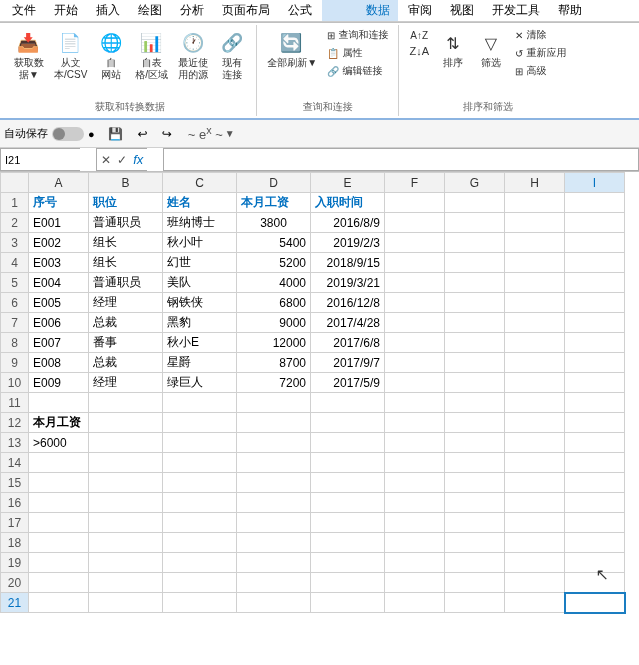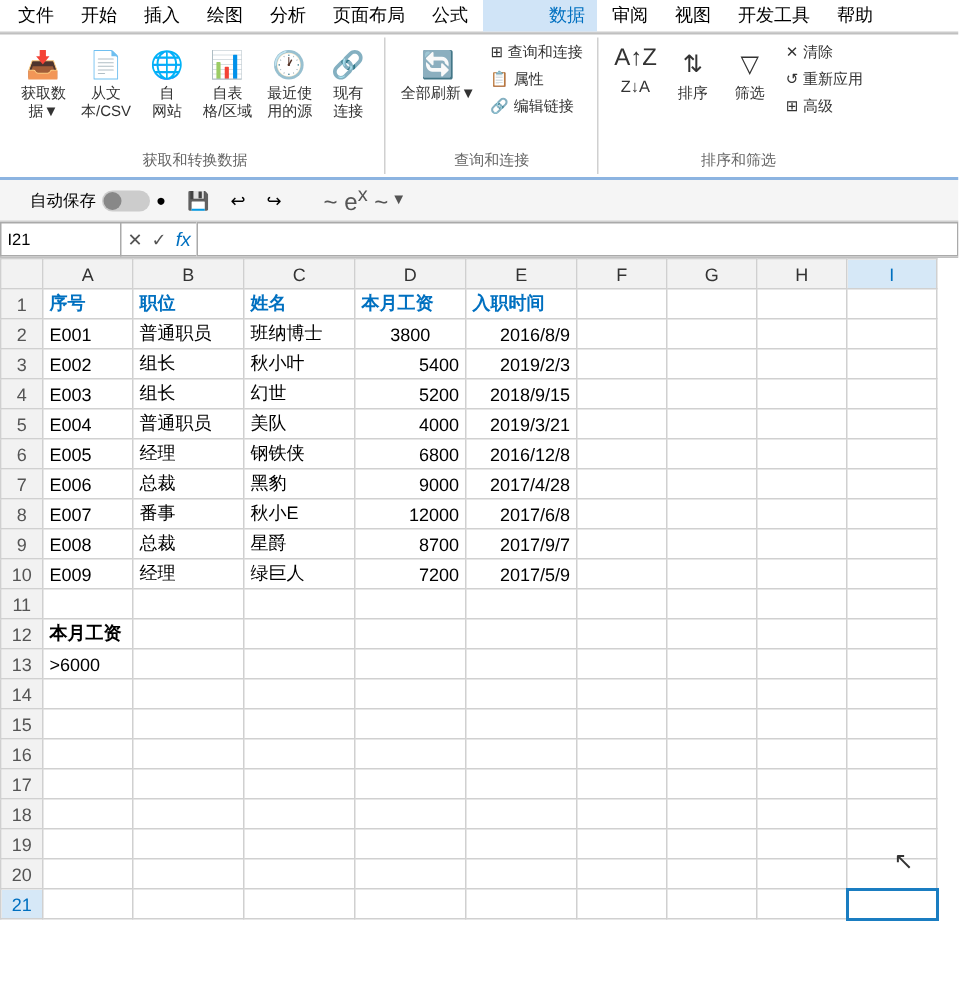--- a/index.html
+++ b/index.html
@@ -108,21 +108,21 @@
       flex: 1;
     }
 
     
     .toolbar {
       display: flex;
       align-items: center;
       height: 28px;
       background: #f5f5f5;
       border-bottom: 1px solid #d0d0d0;
-      padding: 0 20px;
+      padding: 0 4px;
       gap: 2px;
     }
     .toolbar-btn {
       padding: 2px 5px;
       cursor: pointer;
       border: 1px solid transparent;
       border-radius: 2px;
       font-size: 12px;
     }
     .autosave-area {
@@ -148,21 +148,21 @@
       position: absolute;
       top: 1px;
       left: 1px;
     }
     .formula-bar {
       display: flex;
       align-items: center;
       height: 24px;
       background: #fff;
       border-bottom: 1px solid #c0c0c0;
-      gap: 0;
+      gap: 16px;
     }
     .name-box {
       width: 80px;
       border: 1px solid #aaa;
       border-right: none;
       height: 100%;
       display: flex;
       align-items: center;
       padding: 0 4px;
       font-size: 11px;
@@ -327,21 +327,21 @@
             <span>编辑链接</span>
           </div>
         </div>
       </div>
       <div class="ribbon-group-label">查询和连接</div>
     </div>
 
     <div class="ribbon-group">
       <div class="ribbon-buttons">
         <div style="display:flex;flex-direction:column;gap:2px;align-items:center;padding-top:2px;">
-          <div class="ribbon-btn-small" style="font-size:16px;">A↑Z</div>
+          <div class="ribbon-btn-small" style="font-size:10px;">A↑Z</div>
           <div class="ribbon-btn-small" style="font-size:11px;">Z↓A</div>
         </div>
         <div class="ribbon-btn">
           <div class="icon" style="font-size:16px;">⇅</div>
           <span class="btn-label">排序</span>
         </div>
         <div class="ribbon-btn">
           <div class="icon" style="font-size:16px;">▽</div>
           <span class="btn-label">筛选</span>
         </div>
@@ -370,21 +370,21 @@
   <div class="autosave-area">
     <span>自动保存</span>
     <div class="toggle-switch">
       <div class="knob"></div>
     </div>
     <span>●</span>
   </div>
   <div class="toolbar-btn">💾</div>
   <div class="toolbar-btn">↩</div>
   <div class="toolbar-btn">↪</div>
-  <span style="font-size:16px; color:#555; margin-left:20px;">~ e<sup>x</sup> ~</span>
+  <span style="font-size:13px; color:#555; margin-left:8px;">~ e<sup>x</sup> ~</span>
   <span style="font-size:10px; color:#555;">▼</span>
 </div>
 
 <div class="formula-bar">
   <div class="name-box">
     <span>I21</span>
   </div>
   <div class="formula-dividers">
     <span class="formula-icon">✕</span>
     <span class="formula-icon">✓</span>

